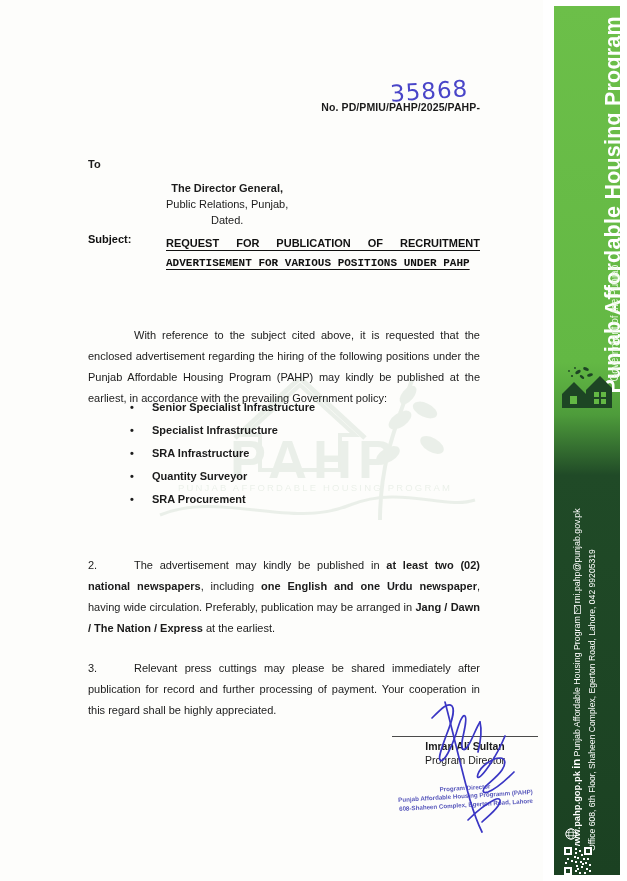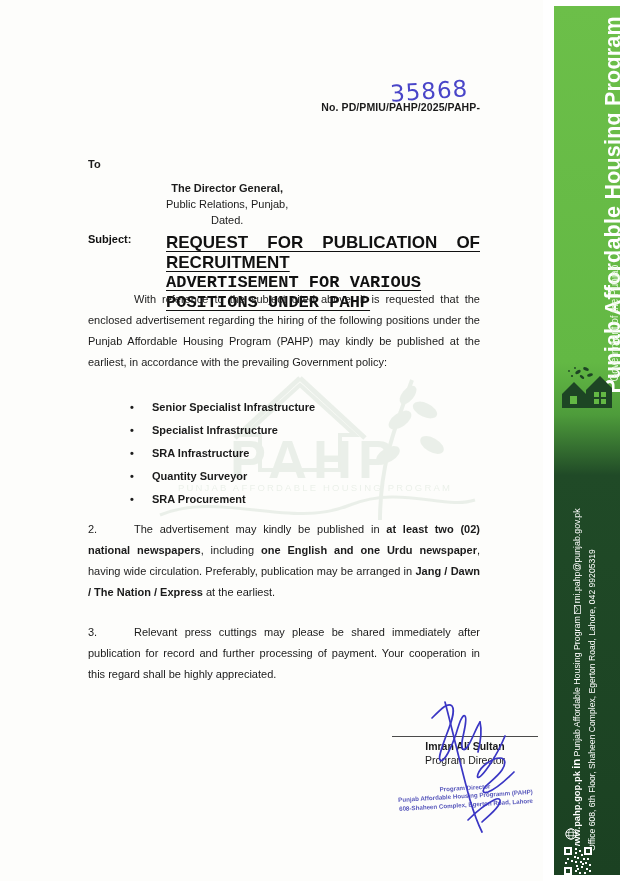--- a/index.html
+++ b/index.html
@@ -74,37 +74,38 @@
 
   .subject-row{
     position:absolute;left:88px;top:233px;right:63px;
   }
   .subject-label{
     position:absolute;left:0;top:0;
     font-size:11px;font-weight:bold;color:#111;
   }
   .subject-text{
     position:absolute;left:78px;top:0;right:0;
-    font-size:17px;font-weight:bold;color:#111;
+    font-size:11px;font-weight:bold;color:#111;
     text-decoration:underline;
     text-underline-offset:3px;
     line-height:20px;
   }
   .subject-text .l1{
     display:block;
     text-align:justify;
     text-align-last:justify;
   }
   .subject-text .l2{display:block;font-family:Liberation Mono, monospace;}
 
   .para{
     position:absolute;left:88px;right:63px;
     font-size:11px;color:#1b1b1b;
     line-height:21px;
     text-align:justify;
+    margin-top:36px;
   }
   .para b{font-weight:bold;}
   #para1{top:289px;}
   #para1 .indent{display:inline-block;width:46px;}
   #para2{top:519px;}
   #para3{top:622px;}
   .para .num{
     position:absolute;left:0;top:0;
     font-size:11px;color:#1b1b1b;
   }

